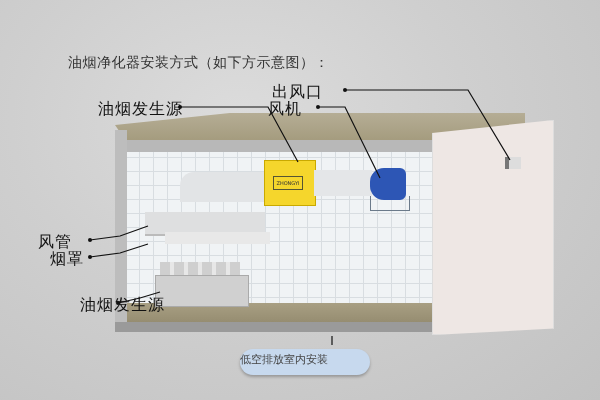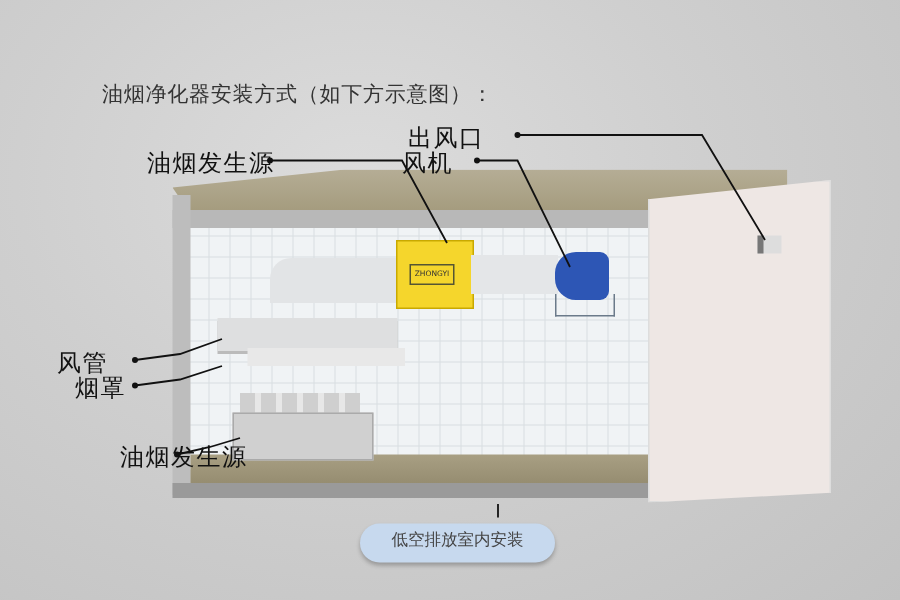--- a/index.html
+++ b/index.html
@@ -93,21 +93,21 @@
     left:160px; top:262px; width:80px; height:16px;
     background: repeating-linear-gradient(90deg,#cfcfcf 0 10px,#e7e7e7 10px 14px);
   }
   
   .cloud {
     left:240px; top:349px; width:130px; height:26px;
     background:#c7d9ee; border-radius:14px;
     box-shadow: 0 2px 3px rgba(0,0,0,0.25);
   }
   .cloud-text {
-    left:240px; top:352px; width:130px; text-align:center;
+    left:240px; top:352px; width:130px; 
     font-size:11px; color:#444;
   }
 </style>
 </head>
 <body>
 
 <div class="abs roof-top"></div>
 <div class="abs back-wall"></div>
 <div class="abs ceiling-edge"></div>
 <div class="abs left-wall"></div>

